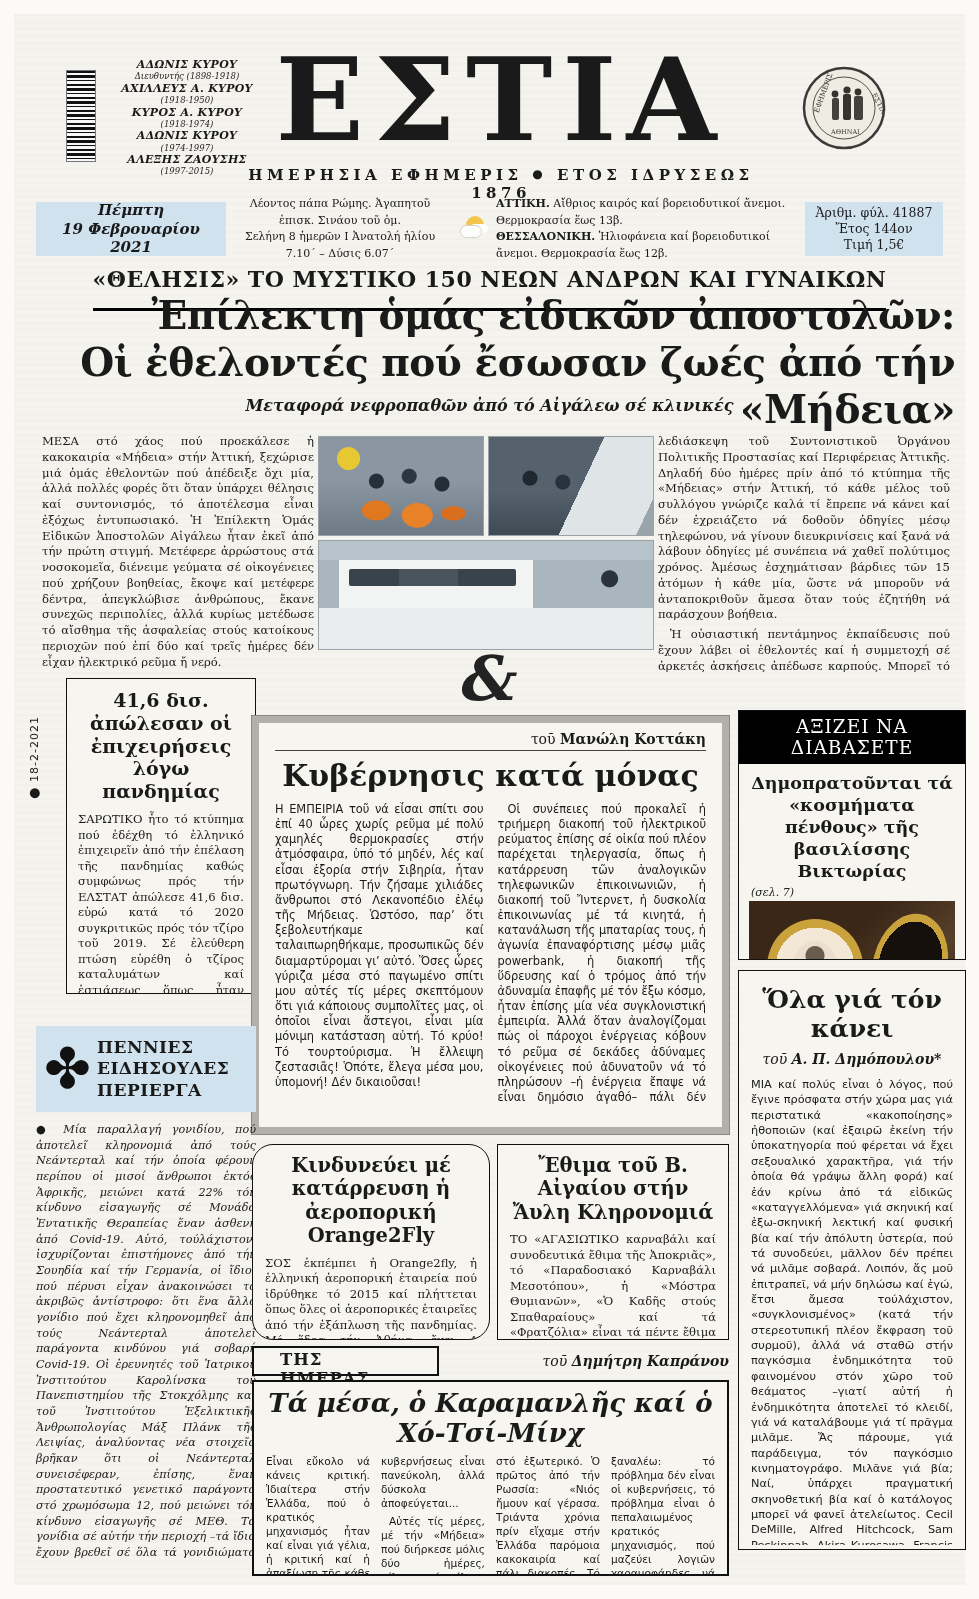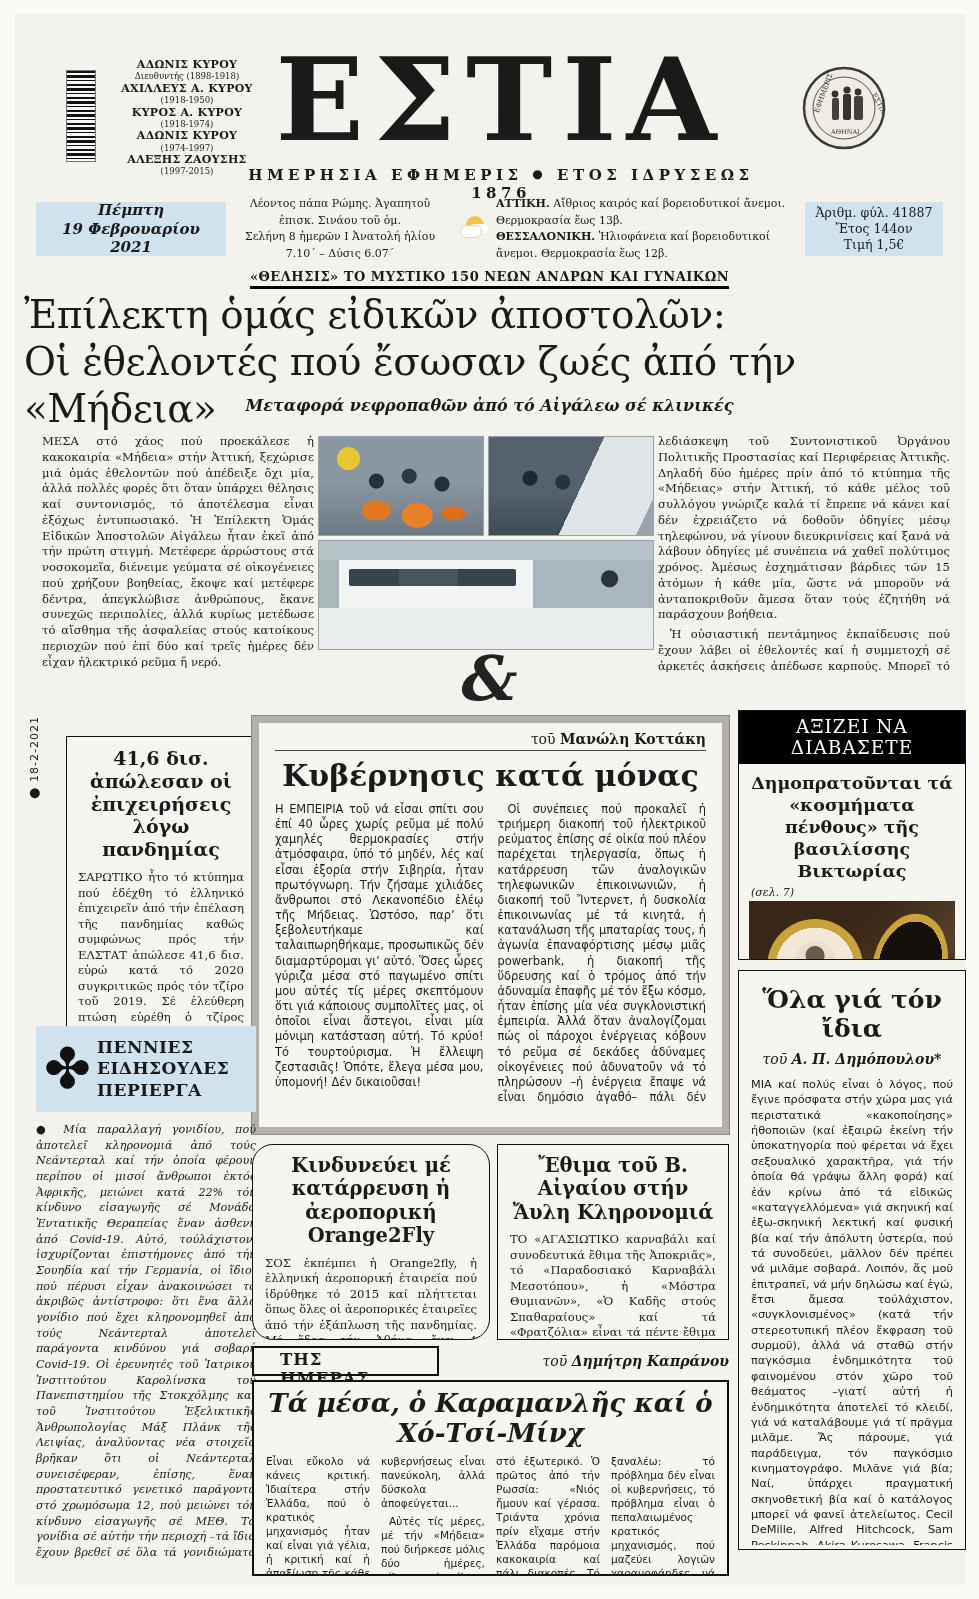--- a/index.html
+++ b/index.html
@@ -4,21 +4,21 @@
 <style>
   * { margin:0; padding:0; box-sizing:border-box; }
   html,body { width:979px; height:1599px; }
   body { background:#fbfaf7; font-family:"DejaVu Serif", serif; color:#1a1a1a; position:relative; overflow:hidden; }
   #page { position:absolute; left:14px; top:14px; width:951px; height:1571px; background:#f5f3ee;
           background-image: repeating-linear-gradient(180deg, rgba(0,0,0,0.012) 0 2px, rgba(0,0,0,0) 2px 7px); }
 
   
   .barcode { position:absolute; left:52px; top:56px; width:30px; height:92px; border:1px solid #777; background:
      repeating-linear-gradient(180deg,#111 0 2px,#f8f8f8 2px 4px,#111 4px 7px,#f8f8f8 7px 9px,#111 9px 10px,#f8f8f8 10px 13px); }
-  .directors { position:absolute; left:88px; top:44px; width:170px; text-align:center; font-size:11px; line-height:1.22; }
+  .directors { position:absolute; left:88px; top:44px; width:170px; text-align:center; font-size:11px; line-height:1.22;font-style:italic; }
   .directors .dname { font-weight:bold; letter-spacing:.3px; }
   .directors .dnote { font-size:8.5px; color:#222; }
   .logo { position:absolute; left:212px; top:28px; width:550px; text-align:center;
           font-weight:bold; font-size:116px; line-height:1; letter-spacing:10px; transform:scaleY(.98); }
   .tagline { position:absolute; left:212px; top:152px; width:550px; text-align:center; font-size:15px; letter-spacing:4.5px; font-weight:bold; }
   .tagline .bullet { font-size:12px; position:relative; top:-2px; }
   .seal { position:absolute; left:788px; top:52px; width:84px; height:84px; }
   .seal svg { width:100%; height:100%; }
 
   
@@ -29,22 +29,22 @@
   .cell-weather { width:346px; flex-direction:row !important; align-items:center; gap:6px; }
   .cell-weather .wtxt { line-height:1.5; }
   .cell-weather b { font-weight:bold; }
   .cell-issue { width:138px; background:#cfe2ee; text-align:center; font-size:12.5px; line-height:1.3; }
   .sun-icon { position:relative; width:30px; height:26px; flex:0 0 30px; }
   .sun-icon .sun { position:absolute; left:6px; top:0; width:18px; height:18px; border-radius:50%; background:#f2c64e; }
   .sun-icon .cloud { position:absolute; left:0; top:9px; width:22px; height:13px; border-radius:10px; background:#fdfdfb; box-shadow:8px -3px 0 -2px #fdfdfb, 0 0 0 1px #d8d3c8 inset; }
 
   
   .kicker-wrap { position:absolute; left:0; top:252px; width:951px; text-align:center; }
-  .kicker { display:inline-block; font-weight:bold; font-size:13px; letter-spacing:.5px; border-bottom:3px solid #000; padding-bottom:2px; }
-  .headline { position:absolute; left:10px; top:278px; width:931px; text-align:left; font-weight:normal; font-size:39px; line-height:1.2; letter-spacing:-.5px; }
+  .kicker { display:inline-block; font-weight:bold; font-size:22px; letter-spacing:.5px; border-bottom:3px solid #000; padding-bottom:16px; }
+  .headline { position:absolute; left:10px; top:278px; width:931px; text-align:right; font-weight:bold; font-size:39px; line-height:1.2; letter-spacing:-.5px; }
   .subhead { position:absolute; left:0; top:382px; width:951px; text-align:center; font-style:italic; font-size:16px;font-weight:bold; }
 
   
   .lead-col { position:absolute; top:420px; height:238px; overflow:hidden; font-size:11.6px; line-height:1.36; text-align:justify; }
   .lead-left { left:28px; width:272px; }
   .lead-right { left:644px; width:292px; }
   .lead-col p + p { text-indent:12px; margin-top:4px; }
   .photos { position:absolute; left:304px; top:422px; width:336px; height:218px; display:grid;
             grid-template-columns:1fr 1fr; grid-template-rows:100px 110px; gap:4px; }
   .ph { position:relative; overflow:hidden; border:1px solid #9aa2a8; }
@@ -69,21 +69,21 @@
       linear-gradient(90deg, rgba(0,0,0,0) 0 6%, #f2f4f4 6% 64%, rgba(0,0,0,0) 64%),
       linear-gradient(180deg, #aab6be 0 100%); }
   .ph3 .van-win { position:absolute; left:9%; top:26%; width:50%; height:16%; background:linear-gradient(90deg,#39434b 0 30%,#4a545c 30% 65%,#39434b 65%); border-radius:2px; }
   .ampersand { position:absolute; left:0; top:628px; width:951px; text-align:center; font-style:italic; font-size:62px; font-weight:bold; color:#222; }
 
   .edge-date { position:absolute; left:-22px; top:736px; transform:rotate(-90deg); transform-origin:center; font-family:"DejaVu Sans",sans-serif; font-size:11px; letter-spacing:1px; }
   .edge-date .dot { font-size:13px; }
 
   
   .nbox { position:absolute; border:1.5px solid #111; background:#f7f5f0; overflow:hidden; }
-  .box-41 { left:52px; top:722px; width:190px; height:316px; padding:10px 11px; }
+  .box-41 { left:52px; top:664px; width:190px; height:316px; padding:10px 11px; }
   .box-41 h2 { font-size:19px; text-align:center; line-height:1.2; margin-bottom:9px; }
   .body-serif { font-size:11.6px; line-height:1.34; text-align:justify; }
 
   .box-kottakis { left:238px; top:702px; width:477px; height:418px; border:7px solid #b3b0aa; box-shadow:0 0 0 1px #8c8984; background:#f7f5f0; padding:8px 16px 10px; position:absolute; overflow:hidden; }
   .byline-right { text-align:right; font-weight:bold; font-size:14px; border-bottom:1.5px solid #444; padding-bottom:3px; }
   .byline-right .plain { font-weight:normal; }
   .box-kottakis h1 { text-align:center; font-size:30px; margin:7px 0 9px; }
   .cols2 { column-count:2; column-gap:14px; font-family:"DejaVu Sans",sans-serif; font-size:11.4px; line-height:1.33; text-align:justify; height:308px; overflow:hidden; }
   .cols2 p + p { margin-top:5px; text-indent:10px; }
 
@@ -239,21 +239,21 @@
     <div class="worth-title">Δημοπρατοῦνται τά «κοσμήματα πένθους» τῆς βασιλίσσης Βικτωρίας</div>
     <div class="worth-page">(σελ. 7)</div>
     <div class="locket">
       <div class="disc-l"></div>
       <div class="portrait"></div>
       <div class="disc-r"></div>
     </div>
   </div>
 
   <div class="nbox box-role">
-    <h1>Ὅλα γιά τόν ἴδια</h1>
+    <h1>Ὅλα γιά τόν κάνει</h1>
     <div class="byline-c"><span class="plain">τοῦ </span><span>Α. Π. Δημόπουλου*</span></div>
     <div class="body-sans role-body">
       <p>ΜΙΑ καί πολύς εἶναι ὁ λόγος, πού ἔγινε πρόσφατα στήν χώρα μας γιά περιστατικά «κακοποίησης» ἠθοποιῶν (καί ἐξαιρῶ ἐκείνη τήν ὑποκατηγορία πού φέρεται νά ἔχει σεξουαλικό χαρακτῆρα, γιά τήν ὁποία θά γράψω ἄλλη φορά) καί ἐάν κρίνω ἀπό τά εἰδικῶς «καταγγελλόμενα» γιά σκηνική καί ἐξω-σκηνική λεκτική καί φυσική βία καί τήν ἀπόλυτη ὑστερία, πού τά συνοδεύει, μᾶλλον δέν πρέπει νά μιλᾶμε σοβαρά. Λοιπόν, ἄς μοῦ ἐπιτραπεῖ, νά μήν δηλώσω καί ἐγώ, ἔτσι ἄμεσα τούλάχιστον, «συγκλονισμένος» (κατά τήν στερεοτυπική πλέον ἔκφραση τοῦ συρμοῦ), ἀλλά νά σταθῶ στήν παγκόσμια ἐνδημικότητα τοῦ φαινομένου στόν χῶρο τοῦ θεάματος –γιατί αὐτή ἡ ἐνδημικότητα ἀποτελεῖ τό κλειδί, γιά νά καταλάβουμε γιά τί πρᾶγμα μιλᾶμε. Ἄς πάρουμε, γιά παράδειγμα, τόν παγκόσμιο κινηματογράφο. Μιλᾶνε γιά βία; Ναί, ὑπάρχει πραγματική σκηνοθετική βία καί ὁ κατάλογος μπορεῖ νά φανεῖ ἀτελείωτος. Cecil DeMille, Alfred Hitchcock, Sam Peckinpah, Akira Kurosawa, Francis Ford Coppola, Stanley Kubrick, Roman Polanski, Lars von Trier, Alejandro Iñárritu –ὁ κατάλογος τῶν διάσημων σκηνοθετῶν, πού ἐπικρίθηκαν (λέω ἐπικρίθηκαν καί ὄχι καταγγέλθηκαν) γιά σκηνική καί ἐξω-σκηνική βία εἶναι μακρύς καί διαχρονικός. Καί τό ἴδιο θά δοῦμε, ἄν φύγουμε ἀπό τόν κινηματογράφο καί πᾶμε λ.χ. στόν χῶρο τῆς κλασσικῆς μουσικῆς. Γιατί καί ἐκεῖ ὁ κατάλογος τῶν ἐπικριθέντων διευθυντῶν ὀρχήστρας εἶναι ἐξίσου μακρύς καί εὔγλωττος –ἀπό τόν Herbert von Karajan ἕως τόν Daniel Barenboim. Νά θυμηθοῦμε κάποια περιστατικά;</p>
 
     </div>
 
   </div>
 
   <div class="pennies-head">
     <div class="rosette-icon">✤</div>

